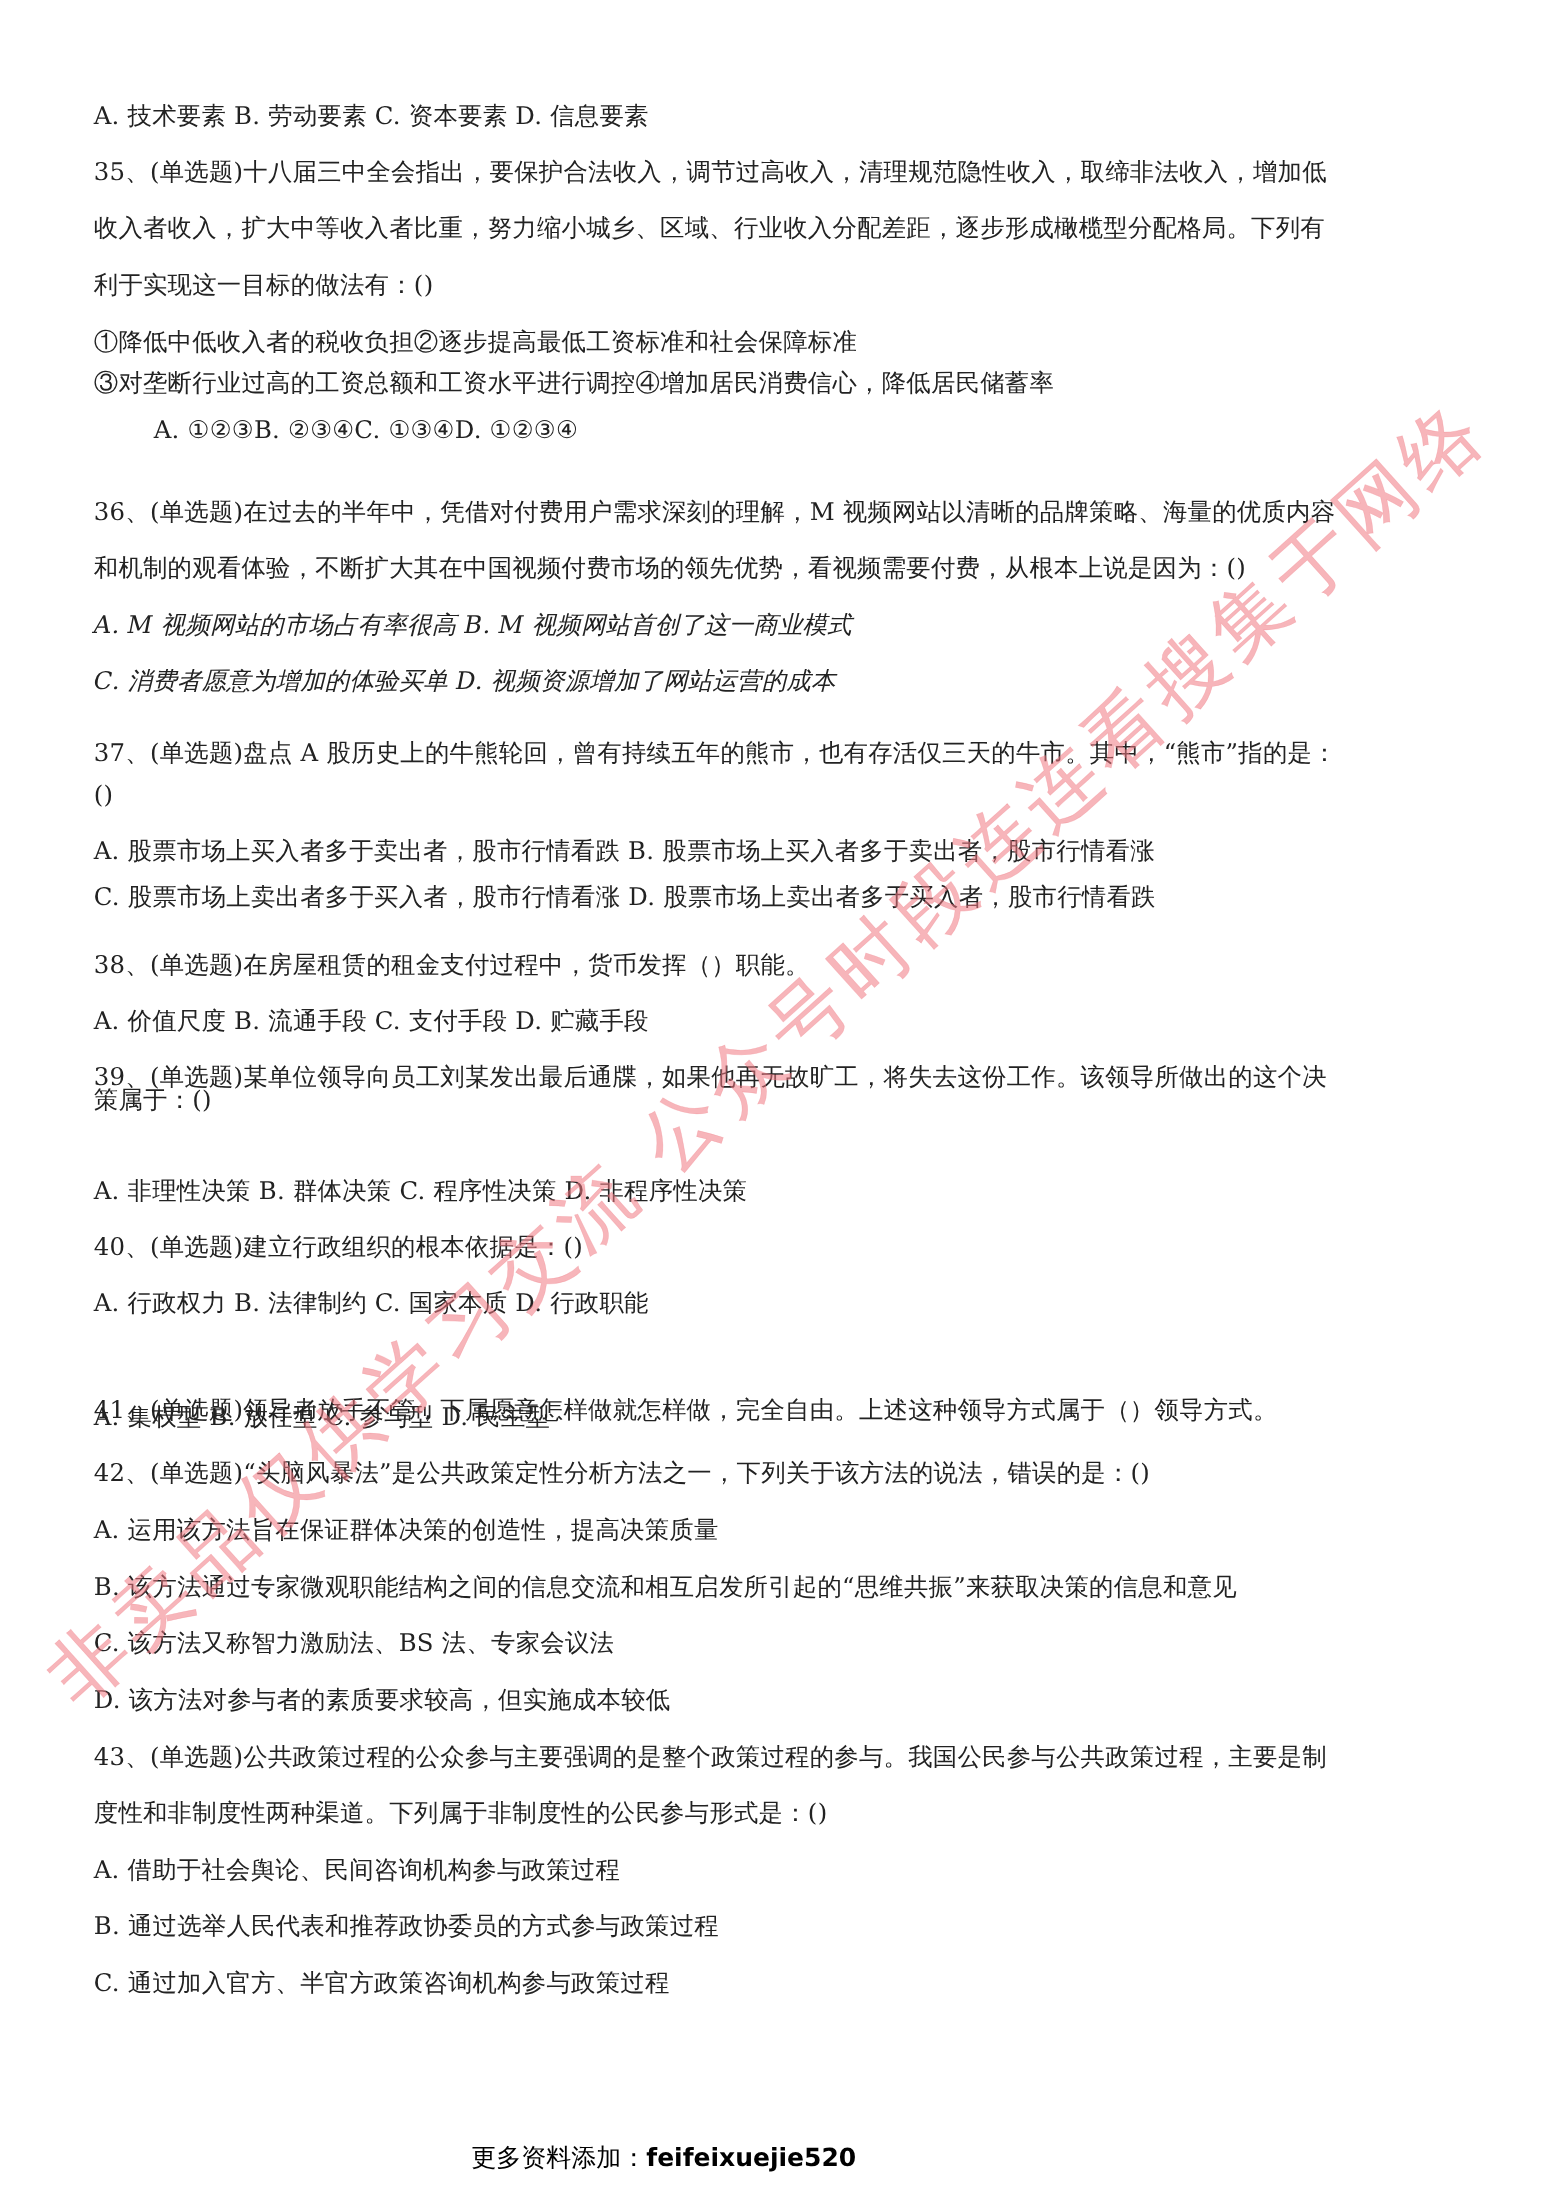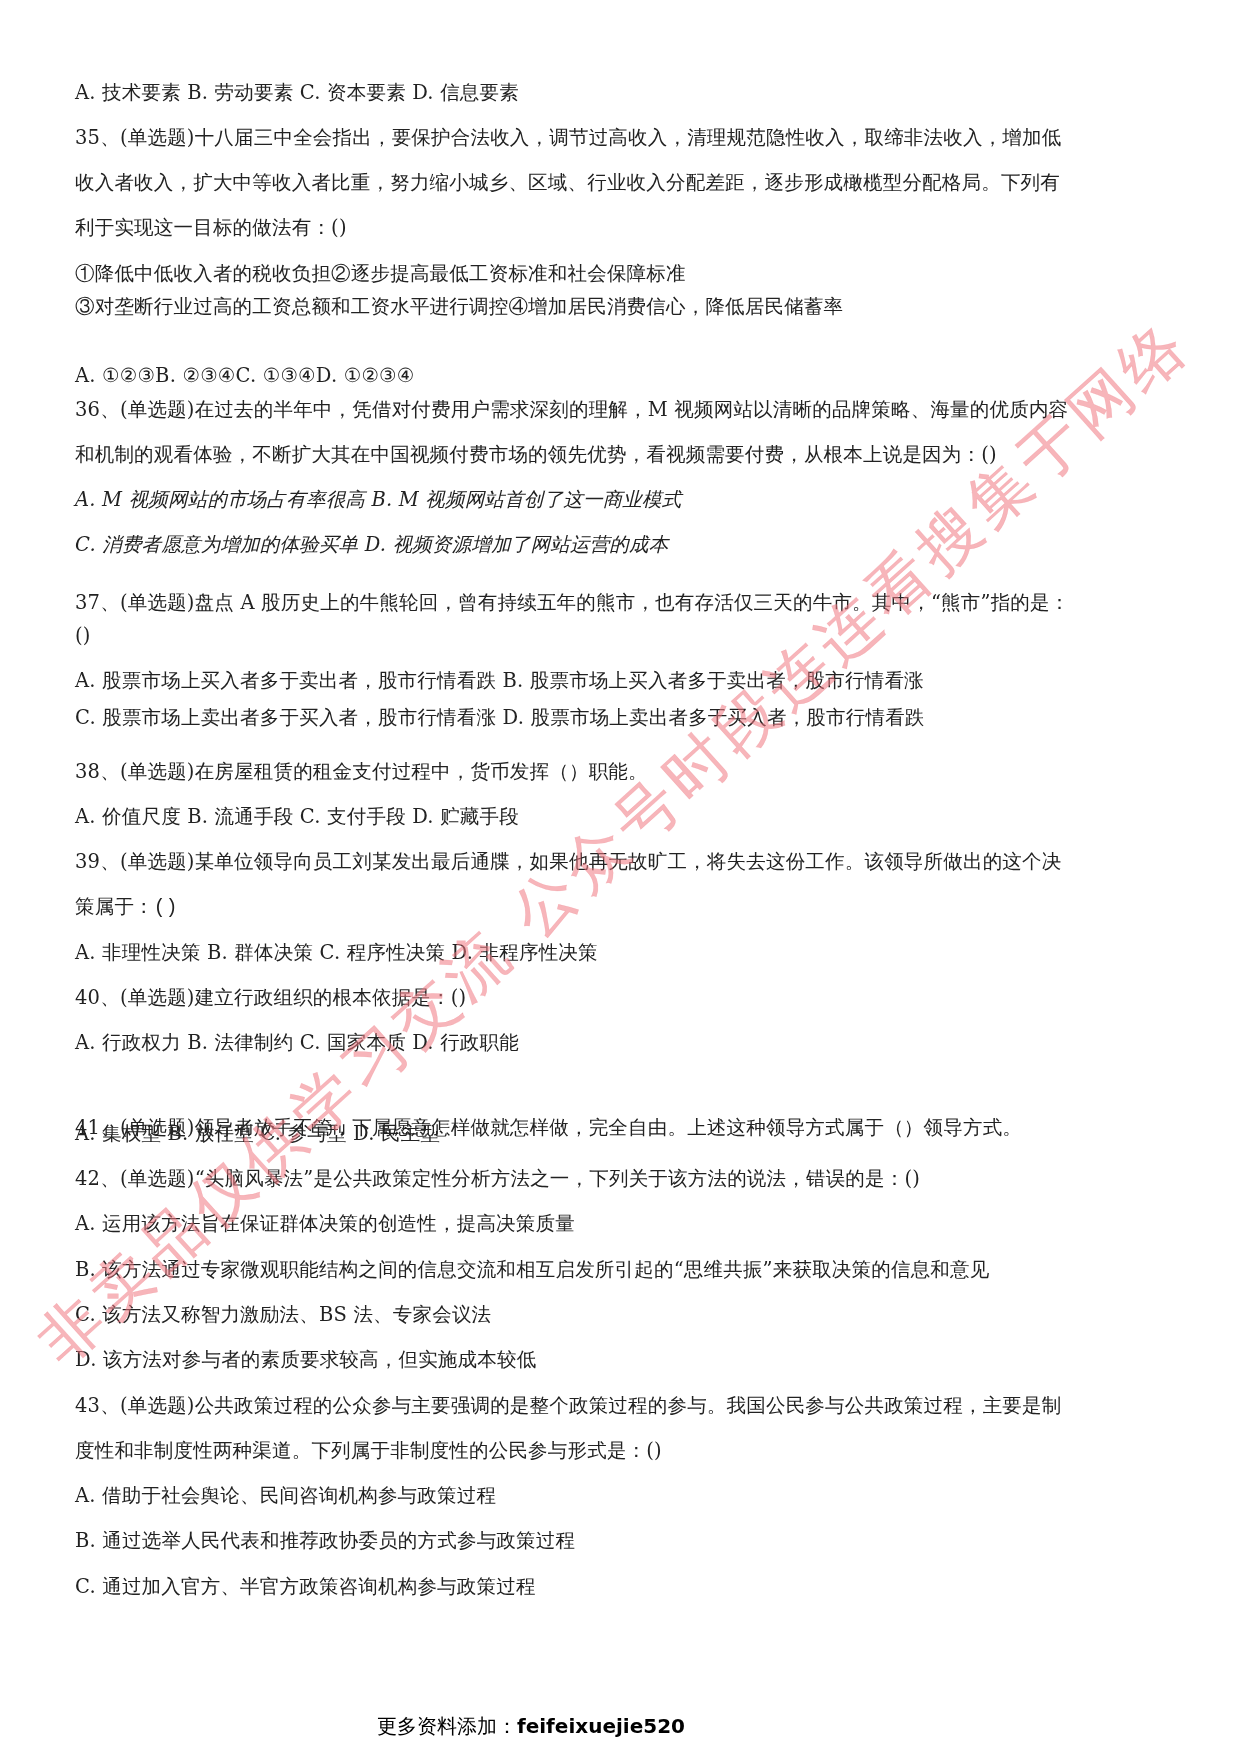--- a/index.html
+++ b/index.html
@@ -65,33 +65,33 @@
 <body>
 
 <div class="page">
   <div id="lines">
       <div class="line" style="top: 81px;">A. 技术要素 B. 劳动要素 C. 资本要素 D. 信息要素</div>
       <div class="line" style="top: 126px;">35、(单选题)十八届三中全会指出，要保护合法收入，调节过高收入，清理规范隐性收入，取缔非法收入，增加低</div>
       <div class="line" style="top: 171px;">收入者收入，扩大中等收入者比重，努力缩小城乡、区域、行业收入分配差距，逐步形成橄榄型分配格局。下列有</div>
       <div class="line" style="top: 216px;">利于实现这一目标的做法有：()</div>
       <div class="line" style="top: 262px;">①降低中低收入者的税收负担②逐步提高最低工资标准和社会保障标准</div>
       <div class="line" style="top: 295px;">③对垄断行业过高的工资总额和工资水平进行调控④增加居民消费信心，降低居民储蓄率</div>
-      <div class="line" style="top: 364px;">A. ①②③B. ②③④C. ①③④D. ①②③④</div>
+      <div class="line" style="top: 332px; margin-left: 48px;">A. ①②③B. ②③④C. ①③④D. ①②③④</div>
       <div class="line" style="top: 398px;">36、(单选题)在过去的半年中，凭借对付费用户需求深刻的理解，M 视频网站以清晰的品牌策略、海量的优质内容</div>
       <div class="line" style="top: 443px;">和机制的观看体验，不断扩大其在中国视频付费市场的领先优势，看视频需要付费，从根本上说是因为：()</div>
       <div class="line" style="top: 488px; font-style: italic;">A. M 视频网站的市场占有率很高 B. M 视频网站首创了这一商业模式</div>
       <div class="line" style="top: 533px; font-style: italic;">C. 消费者愿意为增加的体验买单 D. 视频资源增加了网站运营的成本</div>
       <div class="line" style="top: 591px;">37、(单选题)盘点 A 股历史上的牛熊轮回，曾有持续五年的熊市，也有存活仅三天的牛市。其中，“熊市”指的是：</div>
       <div class="line" style="top: 624px;"> ()</div>
       <div class="line" style="top: 669px;">A. 股票市场上买入者多于卖出者，股市行情看跌 B. 股票市场上买入者多于卖出者，股市行情看涨</div>
       <div class="line" style="top: 706px;">C. 股票市场上卖出者多于买入者，股市行情看涨 D. 股票市场上卖出者多于买入者，股市行情看跌</div>
       <div class="line" style="top: 760px;">38、(单选题)在房屋租赁的租金支付过程中，货币发挥（）职能。</div>
       <div class="line" style="top: 805px;">A. 价值尺度 B. 流通手段 C. 支付手段 D. 贮藏手段</div>
       <div class="line" style="top: 850px;">39、(单选题)某单位领导向员工刘某发出最后通牒，如果他再无故旷工，将失去这份工作。该领导所做出的这个决</div>
-      <div class="line" style="top: 896px; font-family: Liberation Mono, monospace;">策属于：()</div>
+      <div class="line" style="top: 868px;">策属于：()</div>
       <div class="line" style="top: 941px;">A. 非理性决策 B. 群体决策 C. 程序性决策 D. 非程序性决策</div>
       <div class="line" style="top: 986px;">40、(单选题)建立行政组织的根本依据是：()</div>
       <div class="line" style="top: 1031px;">A. 行政权力 B. 法律制约 C. 国家本质 D. 行政职能</div>
       <div class="line" style="top: 1116px;">41、(单选题)领导者放手不管，下属愿意怎样做就怎样做，完全自由。上述这种领导方式属于（）领导方式。</div>
       <div class="line" style="top: 1122px; text-align: right;">A. 集权型 B. 放任型 C. 参与型 D. 民主型</div>
       <div class="line" style="top: 1167px;">42、(单选题)“头脑风暴法”是公共政策定性分析方法之一，下列关于该方法的说法，错误的是：()</div>
       <div class="line" style="top: 1212px;">A. 运用该方法旨在保证群体决策的创造性，提高决策质量</div>
       <div class="line" style="top: 1258px;">B. 该方法通过专家微观职能结构之间的信息交流和相互启发所引起的“思维共振”来获取决策的信息和意见</div>
       <div class="line" style="top: 1303px;">C. 该方法又称智力激励法、BS 法、专家会议法</div>
       <div class="line" style="top: 1348px;">D. 该方法对参与者的素质要求较高，但实施成本较低</div>

